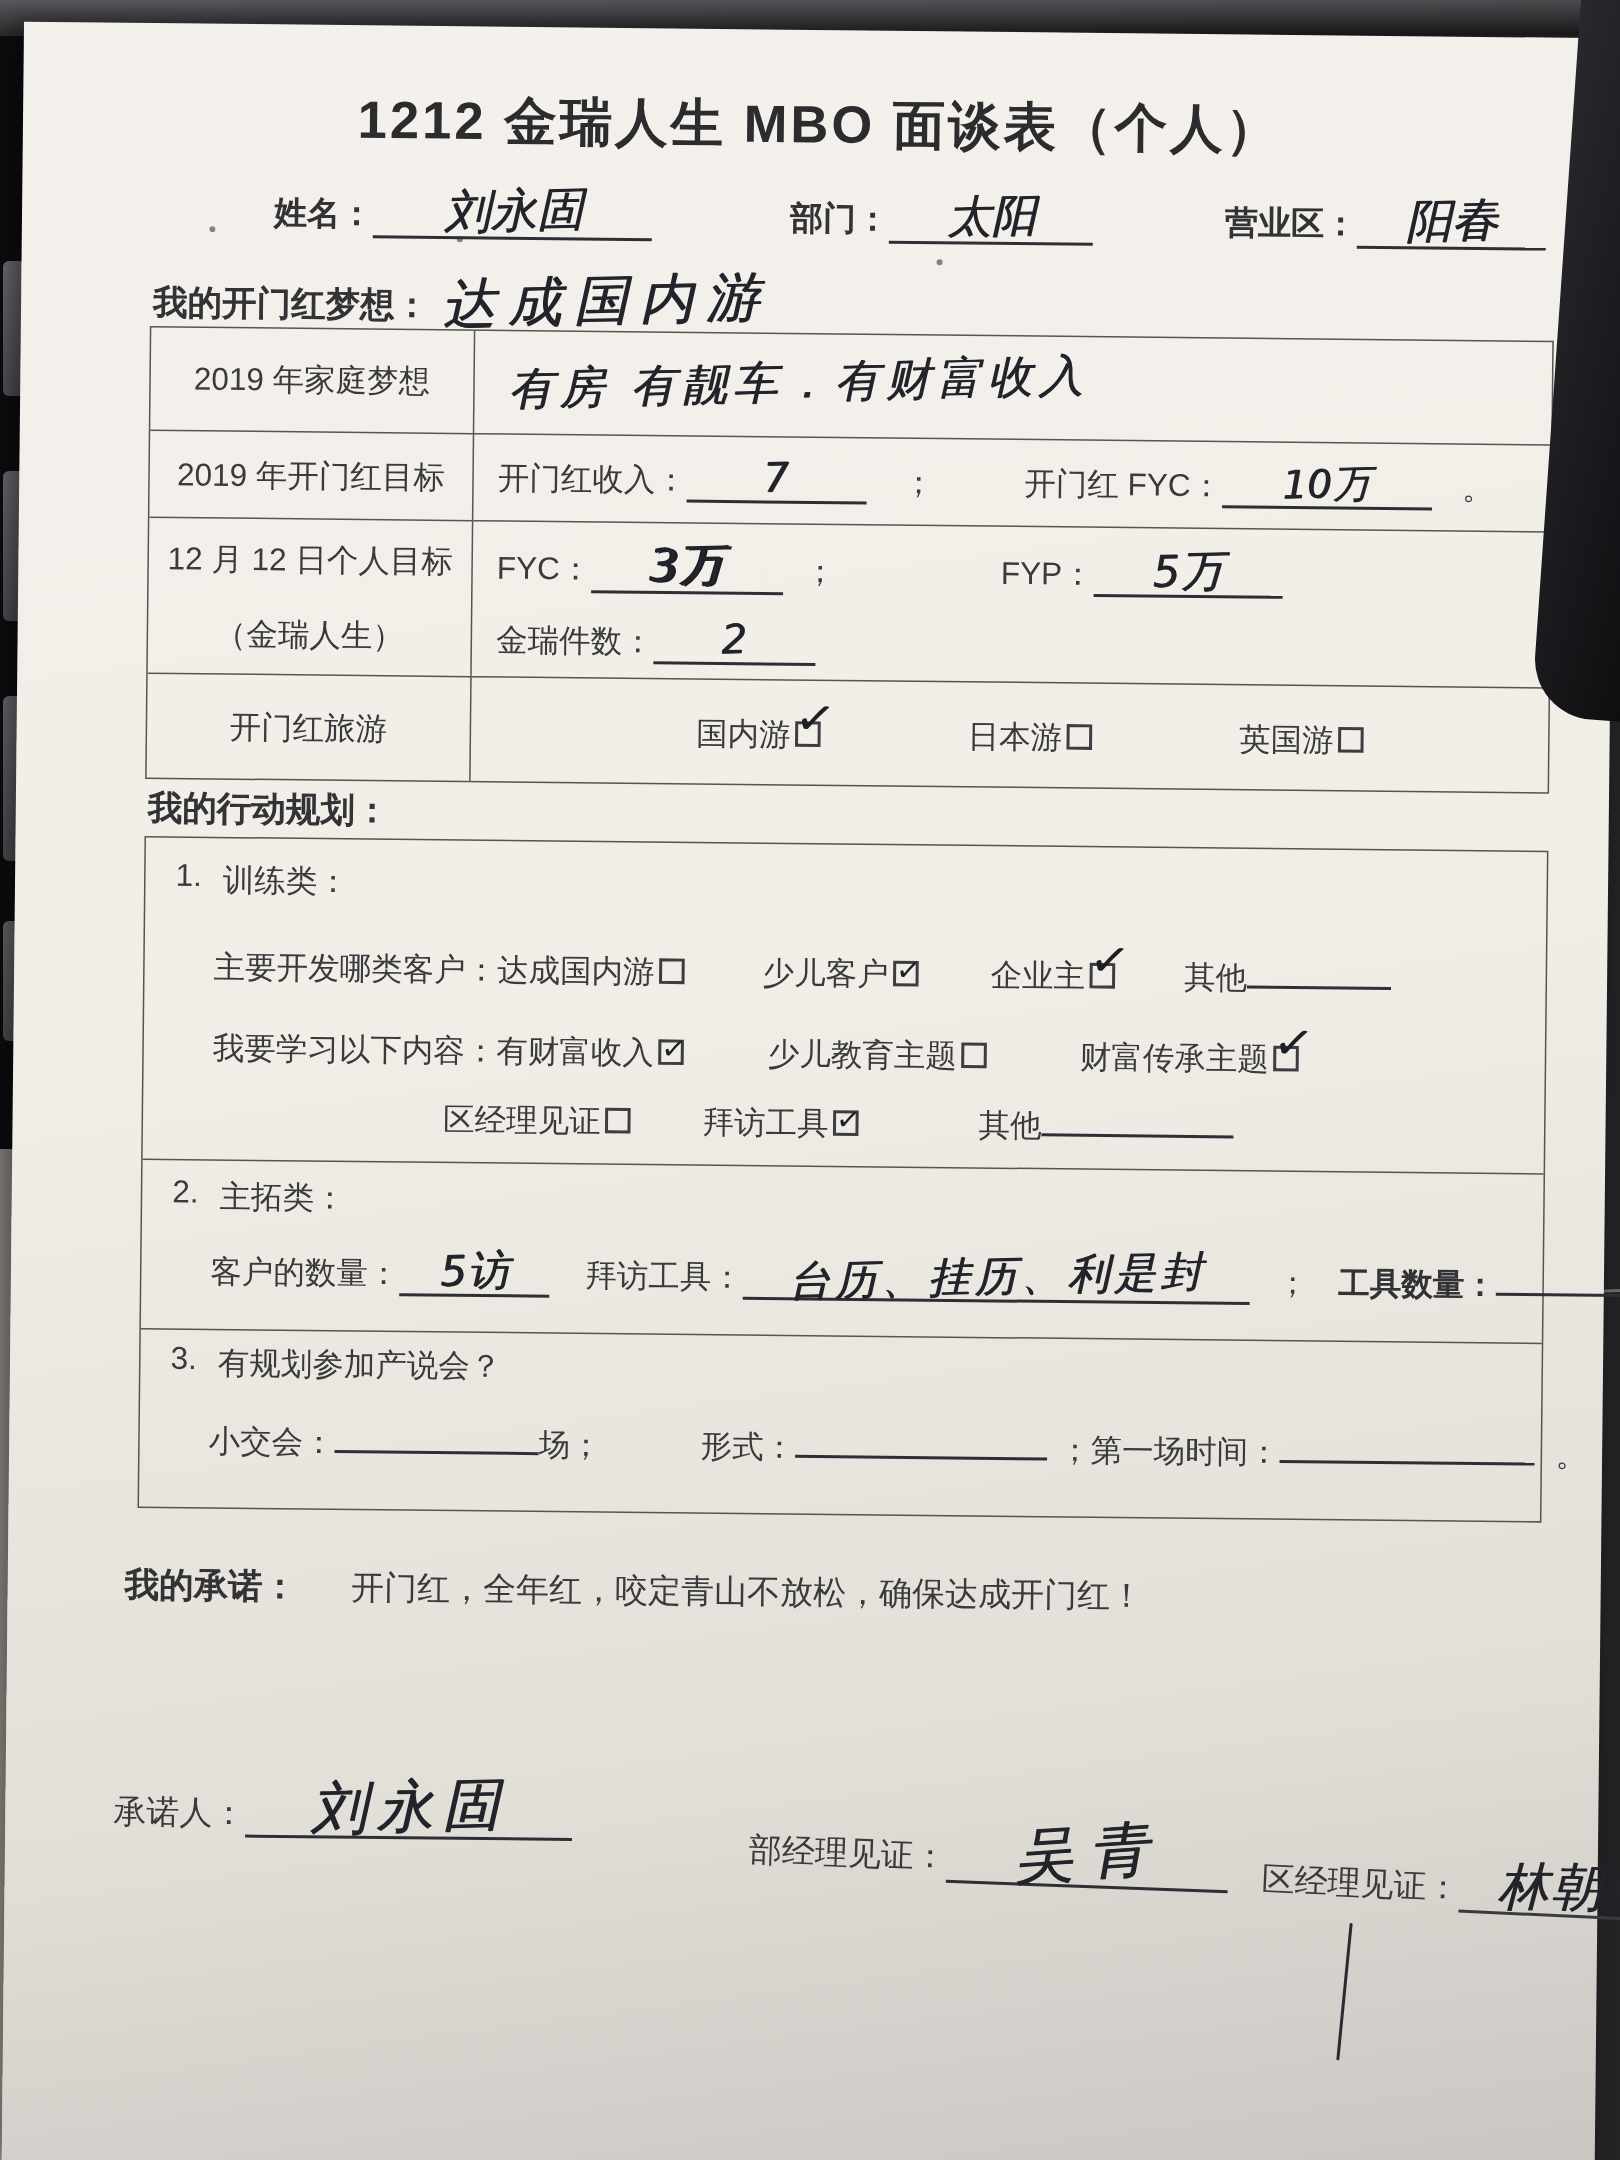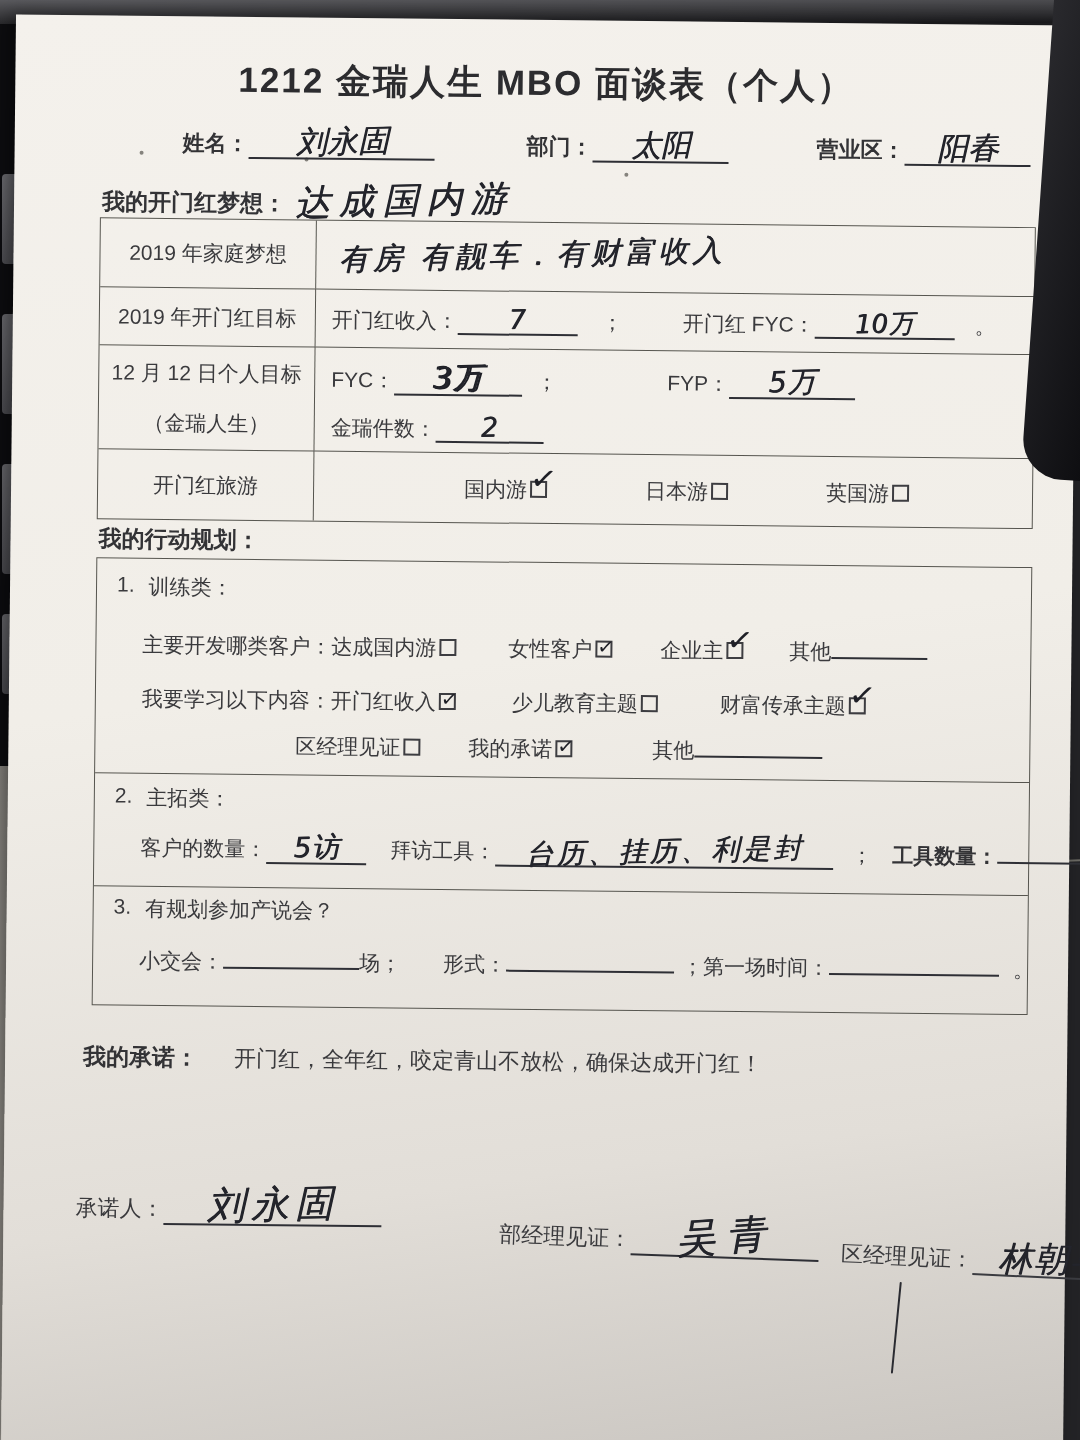--- a/index.html
+++ b/index.html
@@ -166,46 +166,46 @@
       <div class="sec-head" style="top:14px;">
         <span>1.</span>
         <span>训练类：</span>
       </div>
       <div class="row-line" style="left:46px;top:72px;">
         <span class="printed">主要开发哪类客户：</span>
         <span>
           <span class="printed">达成国内游</span><span class="cb"><span class="mark"></span></span>
         </span>
         <span style="margin-left:52px;">
-          <span class="printed">女性客户</span><span class="cb"><span class="mark">✓</span></span>
+          <span class="printed">少儿客户</span><span class="cb"><span class="mark">✓</span></span>
         </span>
         <span style="margin-left:48px;">
           <span class="printed">企业主</span><span class="cb big"><span class="mark">✓</span></span>
         </span>
         <span class="printed" style="margin-left:46px;">其他</span>
         <span class="ul" style="min-width:88px;"></span>
       </div>
       <div class="row-line" style="left:46px;top:126px;">
         <span class="printed">我要学习以下内容：</span>
         <span>
-          <span class="printed">开门红收入</span><span class="cb"><span class="mark">✓</span></span>
+          <span class="printed">有财富收入</span><span class="cb"><span class="mark">✓</span></span>
         </span>
         <span style="margin-left:56px;">
           <span class="printed">少儿教育主题</span><span class="cb"><span class="mark"></span></span>
         </span>
         <span style="margin-left:62px;">
           <span class="printed">财富传承主题</span><span class="cb big"><span class="mark">✓</span></span>
         </span>
       </div>
       <div class="row-line" style="left:200px;top:172px;">
         <span>
           <span class="printed">区经理见证</span><span class="cb"><span class="mark"></span></span>
         </span>
         <span style="margin-left:48px;">
-          <span class="printed">我的承诺</span><span class="cb"><span class="mark">✓</span></span>
+          <span class="printed">拜访工具</span><span class="cb"><span class="mark">✓</span></span>
         </span>
         <span class="printed" style="margin-left:80px;">其他</span>
         <span class="ul" style="min-width:120px;"></span>
       </div>
     </div>
 
     <div class="plan-sec" style="height:112px;">
       <div class="sec-head" style="top:10px;">
         <span>2.</span>
         <span>主拓类：</span>
@@ -224,21 +224,21 @@
 
     <div class="plan-sec" style="height:118px;">
       <div class="sec-head" style="top:8px;">
         <span>3.</span>
         <span>有规划参加产说会？</span>
       </div>
       <div class="row-line" style="left:46px;top:60px;">
         <span class="printed">小交会：</span>
         <span class="ul" style="min-width:128px;"></span>
         <span class="printed">场；</span>
-        <span class="printed" style="margin-left:42px;">形式：</span>
+        <span class="printed" style="margin-left:66px;">形式：</span>
         <span class="ul" style="min-width:160px;"></span>
         <span class="printed" style="margin-left:8px;">；第一场时间：</span>
         <span class="ul" style="min-width:162px;"></span>
         <span class="printed" style="margin-left:14px;">。</span>
       </div>
     </div>
   </div>
 
   <div class="row-line" style="left:78px;top:1026px;">
     <span class="printed bold" style="font-size:23px;">我的承诺：</span>

